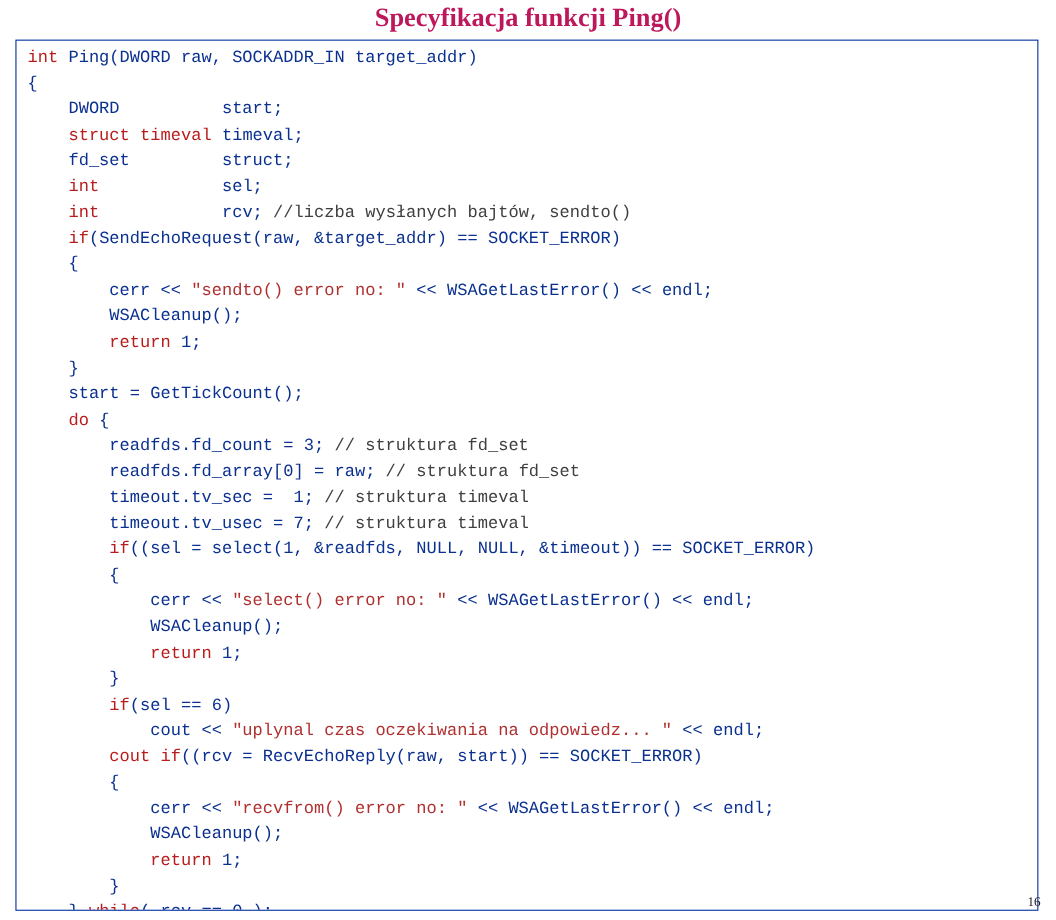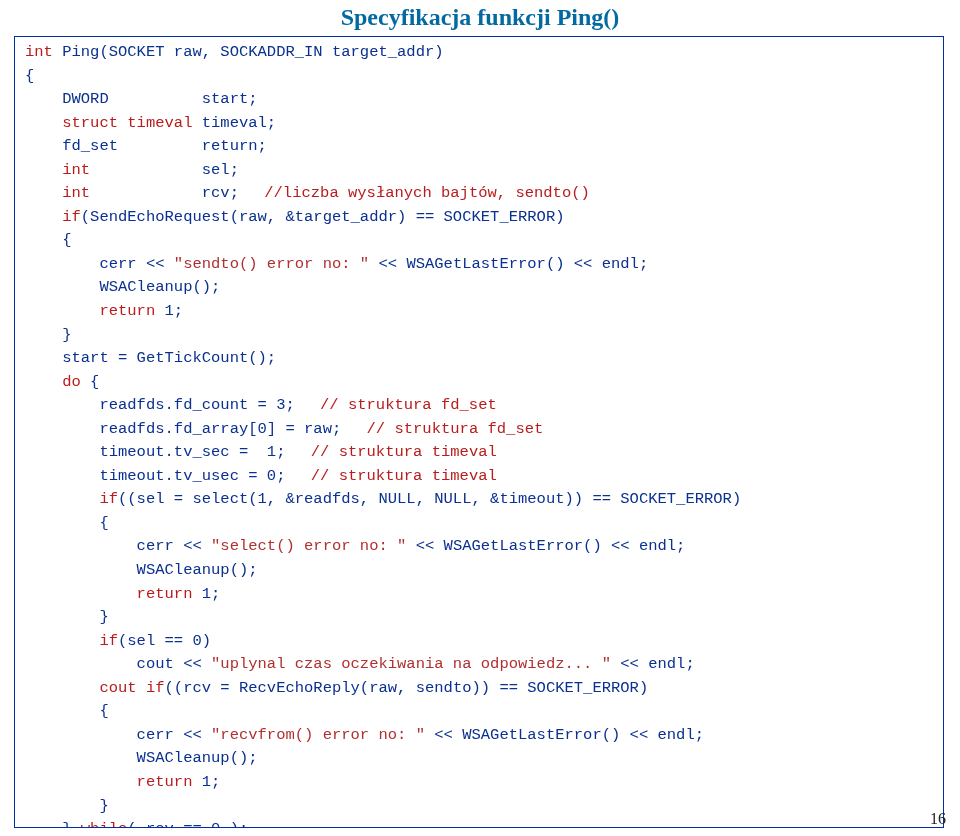--- a/index.html
+++ b/index.html
@@ -17,85 +17,85 @@
     box-sizing: border-box;
   }
   .title {
     position: absolute;
     top: 4px;
     left: 0;
     width: 960px;
     text-align: center;
     font-size: 24px;
     font-weight: bold;
-    color: #0369a1;
+    color: #be185d;
   }
   .code-box {
     position: absolute;
     top: 36px;
     left: 14px;
     width: 930px;
     height: 792px;
     border: 1px solid #002fa0;
     box-sizing: border-box;
     padding: 4px 10px 6px 10px;
     font-family: "Courier New", Courier, monospace;
     font-size: 15.5px;
     line-height: 1.52;
     color: #0a3090;
     white-space: pre;
     overflow: hidden;
   }
   .kw { color: #b91c1c; }
   .str { color: #b03030; }
-  .cmt { color: #b91c1c; margin-left: 16px; }
+  .cmt { color: #404040; }
   .page-num {
     position: absolute;
     right: 14px;
     bottom: 8px;
     font-family: "Times New Roman", Times, serif;
-    font-size: 16px;
+    font-size: 12px;
     color: #222;
   }
 </style>
 </head>
 <body>
 
 <div class="page">
 
   <div class="title">Specyfikacja funkcji Ping()</div>
 
-  <div class="code-box"><span class="kw">int</span><span> Ping(SOCKET raw, SOCKADDR_IN target_addr)</span>
+  <div class="code-box"><span class="kw">int</span><span> Ping(DWORD raw, SOCKADDR_IN target_addr)</span>
 <span>{</span>
 <span>    DWORD          start;</span>
 <span class="kw">    struct timeval</span><span> timeval;</span>
-<span>    fd_set         return;</span>
+<span>    fd_set         struct;</span>
 <span class="kw">    int</span><span>            sel;</span>
 <span class="kw">    int</span><span>            rcv; </span><span class="cmt">//liczba wysłanych bajtów, sendto()</span>
 <span class="kw">    if</span><span>(SendEchoRequest(raw, &amp;target_addr) == SOCKET_ERROR)</span>
 <span>    {</span>
 <span>        cerr &lt;&lt; </span><span class="str">"sendto() error no: "</span><span> &lt;&lt; WSAGetLastError() &lt;&lt; endl;</span>
 <span>        WSACleanup();</span>
 <span class="kw">        return</span><span> 1;</span>
 <span>    }</span>
 <span>    start = GetTickCount();</span>
 <span class="kw">    do</span><span> {</span>
 <span>        readfds.fd_count = 3; </span><span class="cmt">// struktura fd_set</span>
 <span>        readfds.fd_array[0] = raw; </span><span class="cmt">// struktura fd_set</span>
 <span>        timeout.tv_sec =  1; </span><span class="cmt">// struktura timeval</span>
-<span>        timeout.tv_usec = 0; </span><span class="cmt">// struktura timeval</span>
+<span>        timeout.tv_usec = 7; </span><span class="cmt">// struktura timeval</span>
 <span class="kw">        if</span><span>((sel = select(1, &amp;readfds, NULL, NULL, &amp;timeout)) == SOCKET_ERROR)</span>
 <span>        {</span>
 <span>            cerr &lt;&lt; </span><span class="str">"select() error no: "</span><span> &lt;&lt; WSAGetLastError() &lt;&lt; endl;</span>
 <span>            WSACleanup();</span>
 <span class="kw">            return</span><span> 1;</span>
 <span>        }</span>
-<span class="kw">        if</span><span>(sel == 0)</span>
+<span class="kw">        if</span><span>(sel == 6)</span>
 <span>            cout &lt;&lt; </span><span class="str">"uplynal czas oczekiwania na odpowiedz... "</span><span> &lt;&lt; endl;</span>
-<span class="kw">        cout if</span><span>((rcv = RecvEchoReply(raw, sendto)) == SOCKET_ERROR)</span>
+<span class="kw">        cout if</span><span>((rcv = RecvEchoReply(raw, start)) == SOCKET_ERROR)</span>
 <span>        {</span>
 <span>            cerr &lt;&lt; </span><span class="str">"recvfrom() error no: "</span><span> &lt;&lt; WSAGetLastError() &lt;&lt; endl;</span>
 <span>            WSACleanup();</span>
 <span class="kw">            return</span><span> 1;</span>
 <span>        }</span>
 <span>    } </span><span class="kw">while</span><span>( rcv == 0 );</span>
 </div>
 
   <div class="page-num">16</div>
 

